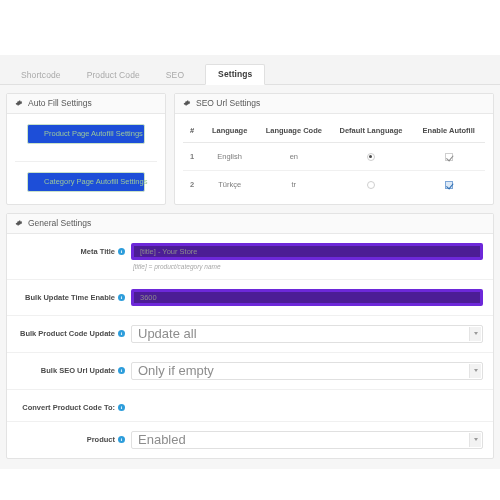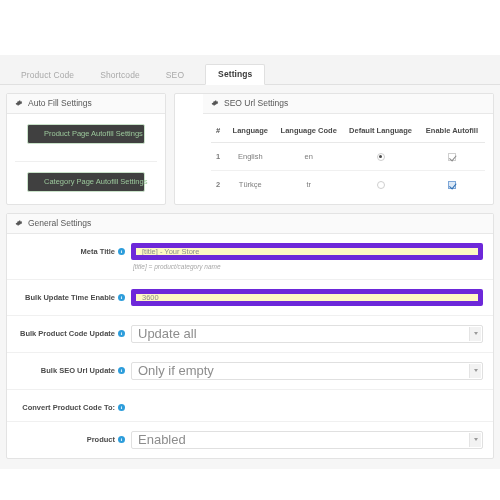--- a/index.html
+++ b/index.html
@@ -89,32 +89,32 @@
   
   .panel-autofill { width: 160px; flex: 0 0 160px; }
   .panel-autofill .panel-body { padding: 10px 8px 12px 8px; }
   .btn-outline-green {
     display: block;
     width: 118px;
     margin: 0 auto;
     text-align: center;
     font-size: 7.5px;
     color: #9bc79b;
-    background: #404040;
+    background: #1d4ed8;
     border: 1px solid #c9e2c9;
     border-radius: 2px;
     padding: 5px 16px;
     line-height: 1.1;
     cursor: pointer;
     white-space: nowrap;
   }
   .btn-gap { height: 10px; border-bottom: 1px solid #efefef; margin: 8px 0 10px 0; }
 
   
-  .panel-seo { flex: 1 1 auto; padding-left: 28px; }
+  .panel-seo { flex: 1 1 auto; }
   .panel-seo .panel-body { padding: 4px 8px 6px 8px; }
   table.seo-table {
     width: 100%;
     border-collapse: collapse;
     font-size: 7.5px;
   }
   table.seo-table th {
     font-size: 7.5px;
     color: #4b4b4b;
     font-weight: bold;
@@ -209,23 +209,23 @@
     font-weight: bold;
     vertical-align: middle;
     margin-left: 3px;
     font-family: "Liberation Serif", serif;
   }
   .form-control-wrap { flex: 1 1 auto; }
   .txt {
     display: block;
     width: 100%;
     height: 17px;
-    border: 5px solid #6d28d9;
+    border: 3px solid #6d28d9;
     border-radius: 2px;
-    background: #fef9c3;
+    background: #4c1d95;
     font-size: 7.5px;
     color: #8d8d8d;
     padding: 0 6px;
     line-height: 15px;
     font-family: "Liberation Sans", sans-serif;
     outline: none;
   }
   .help {
     font-size: 6.5px;
     color: #a8a8a8;
@@ -268,22 +268,22 @@
   }
 </style>
 </head>
 <body>
 
 <div id="page">
 
   <div class="top-strip"></div>
 
   <div class="tabbar">
+    <div class="tab">Shortcode</div>
     <div class="tab">Product Code</div>
-    <div class="tab">Shortcode</div>
     <div class="tab">SEO</div>
     <div class="tab active">Settings</div>
   </div>
 
   <div class="page-body">
 
     <div class="row-top">
 
       <div class="panel panel-autofill">
         <div class="panel-heading">

